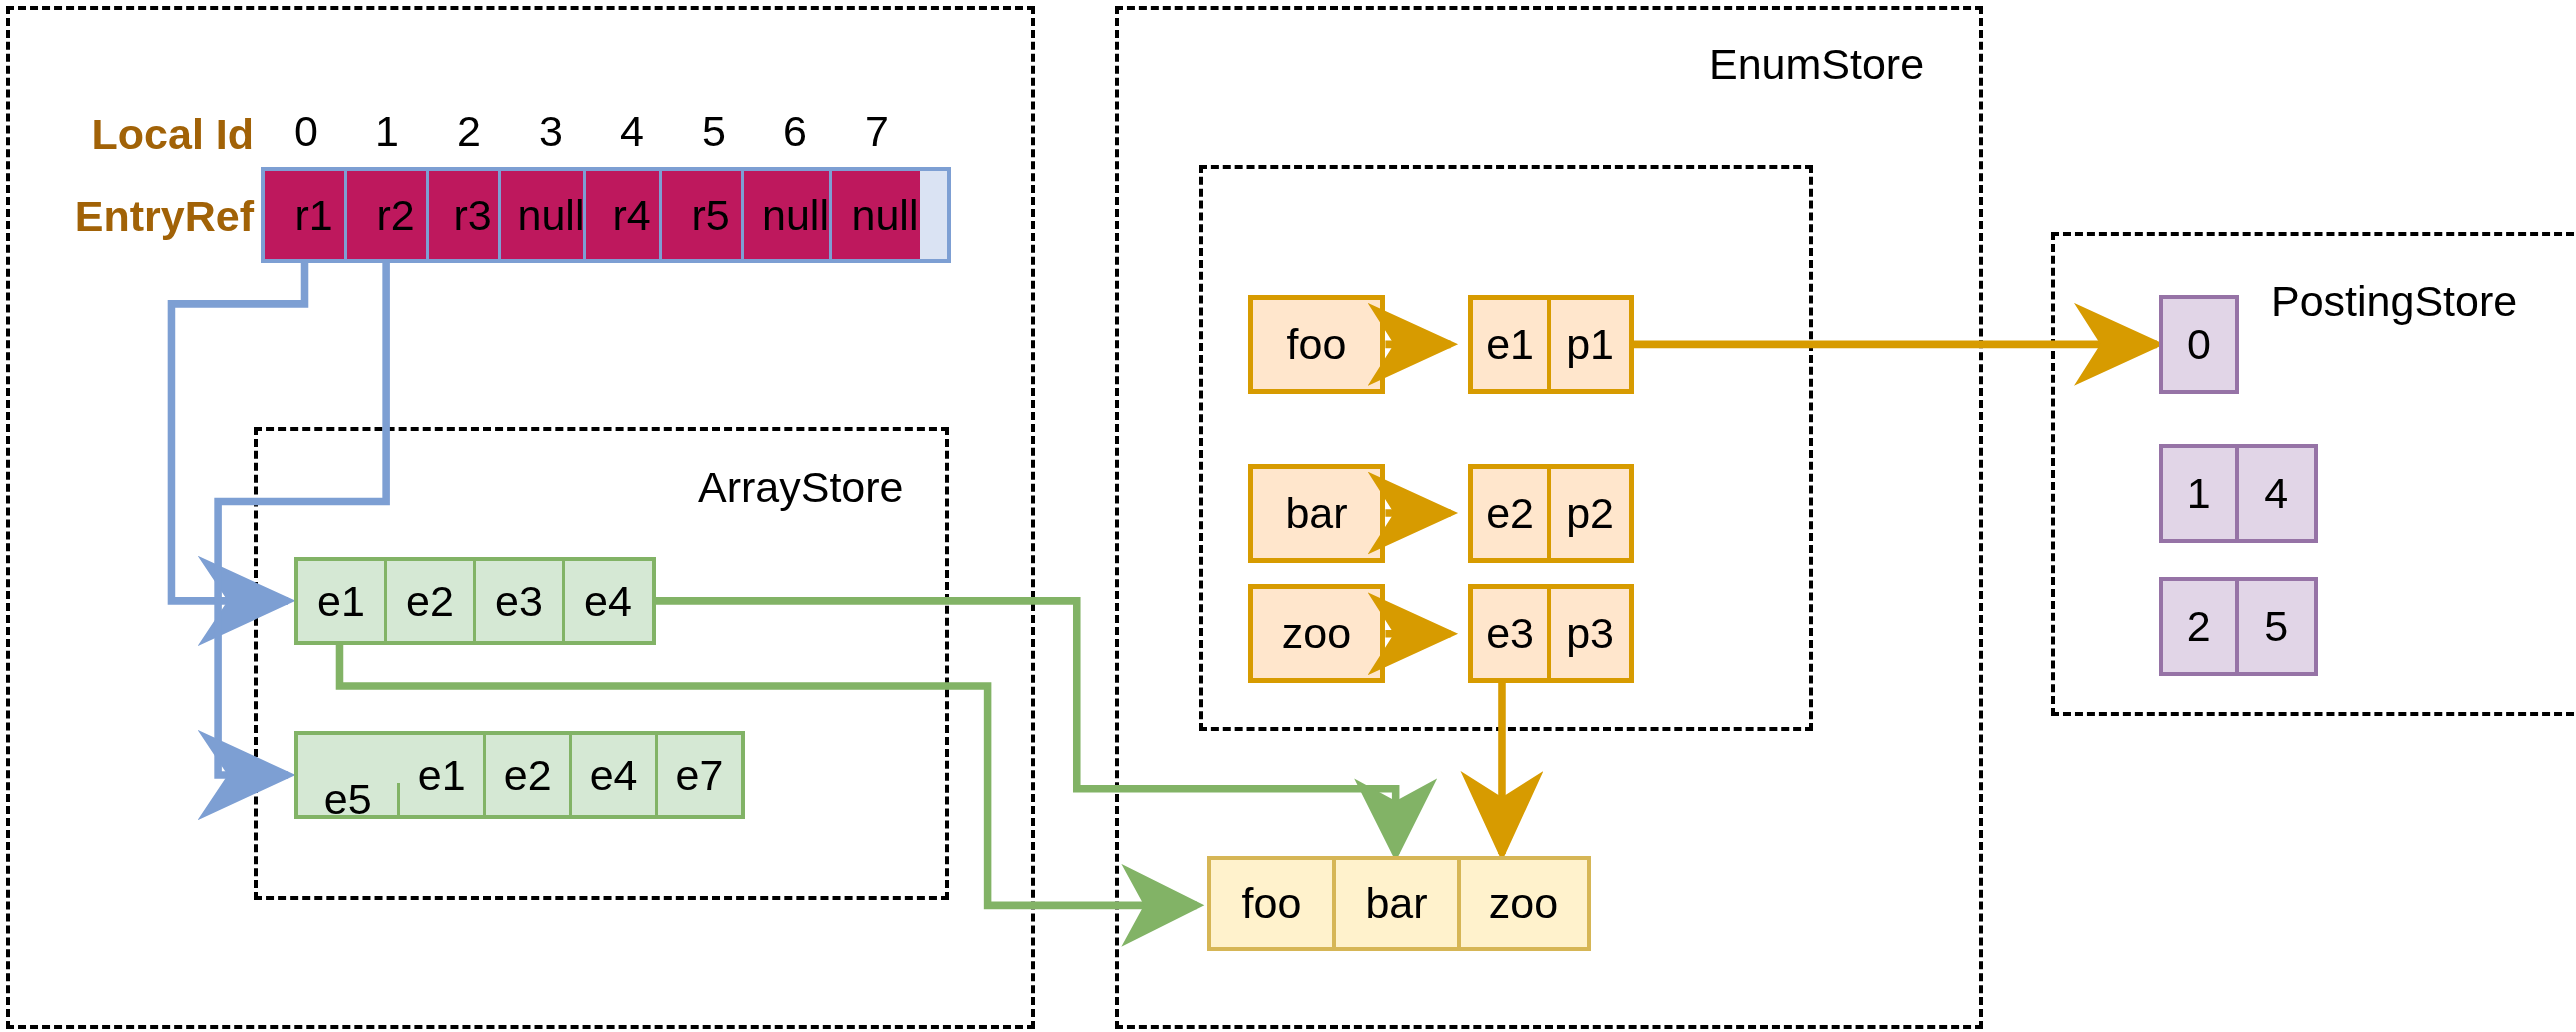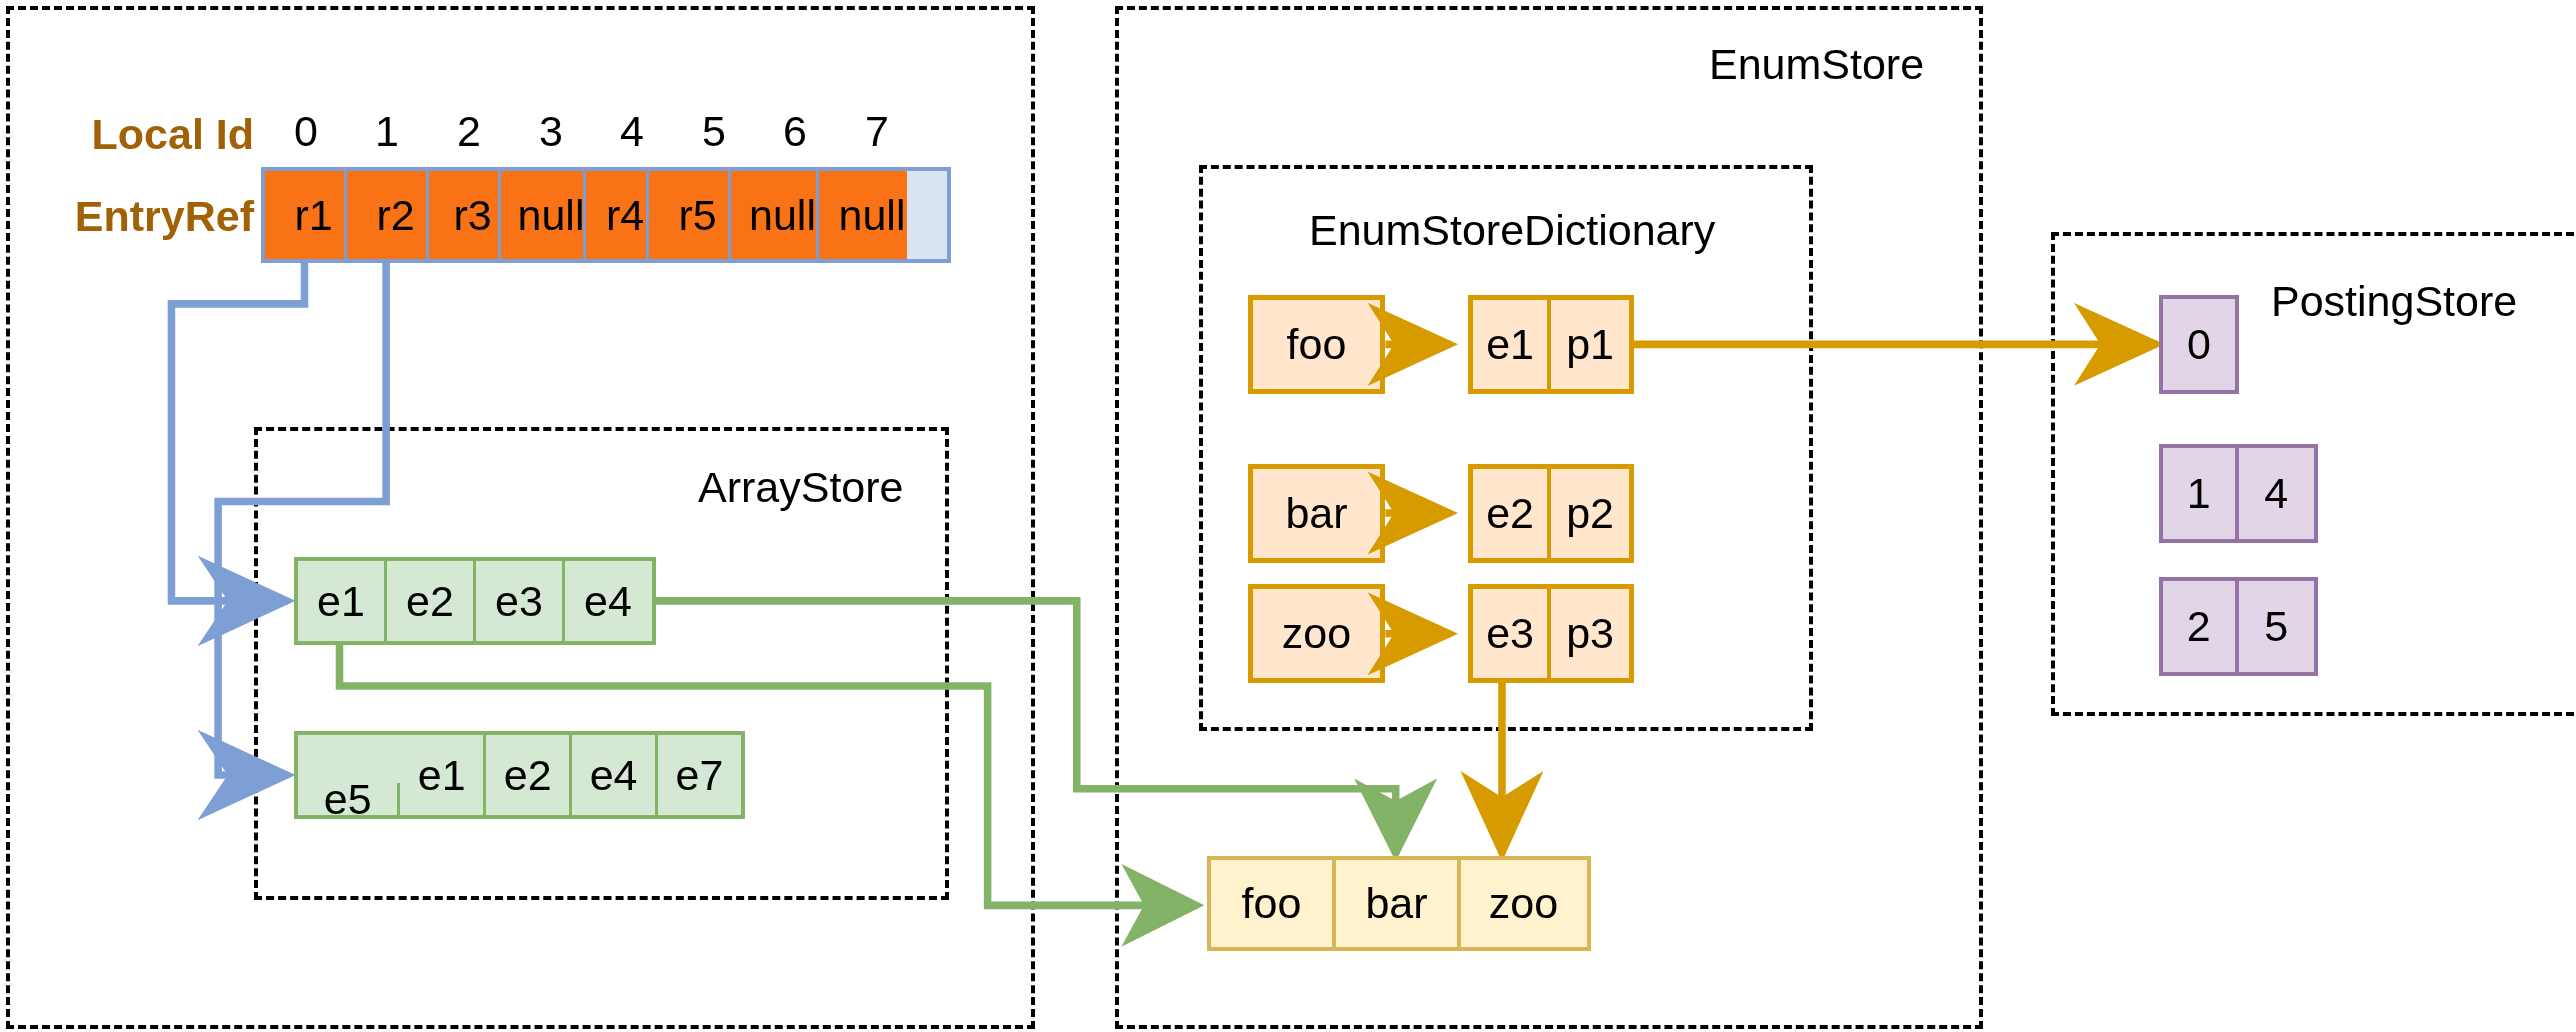--- a/index.html
+++ b/index.html
@@ -53,21 +53,21 @@
     color: #000000;
     white-space: nowrap;
   }
   
   .blue-row {
     border: 4.1px solid #7d9fd3;
     background: #dae3f3;
   }
   .blue-row .cell {
     border-right: 3.4px solid #7d9fd3;
-    background: #f97316;
+    background: #be185d;
     padding-left: 18px;
   }
   .blue-row .cell:last-child { border-right: none; }
 
   
   .green-row {
     border: 4.1px solid #82b366;
     background: #d5e8d4;
   }
   .green-row .cell {
@@ -139,21 +139,20 @@
 
   <div class="region" style="left:5.5px; top:5.5px; width:1029px; height:1023px;"></div>
 
   <div class="region" style="left:254px; top:427px; width:695px; height:473px;"></div>
   <div class="region-label" style="left:698px; top:466px;">ArrayStore</div>
 
   <div class="region" style="left:1115px; top:5.5px; width:868px; height:1023px;"></div>
   <div class="region-label" style="left:1709px; top:43px;">EnumStore</div>
 
   <div class="region" style="left:1199px; top:165px; width:614px; height:566px;"></div>
-  <div class="region-label" style="left:1309px; top:209px;">EnumStoreDictionary</div>
 
   <div class="region" style="left:2051px; top:232px; width:535px; height:484px;"></div>
   <div class="region-label" style="left:2271px; top:280px;">PostingStore</div>
 
   <svg class="wires" viewBox="0 0 3756 1506">
     <defs>
       <marker id="arrow-blue" markerWidth="14" markerHeight="12" refX="12" refY="6" orient="auto" markerUnits="strokeWidth">
         <path d="M0,0 L13,6 L0,12 L4,6 Z" fill="#7d9fd3"></path>
       </marker>
       <marker id="arrow-green" markerWidth="12" markerHeight="11" refX="10" refY="5.5" orient="auto" markerUnits="strokeWidth">
@@ -199,21 +198,21 @@
   <div class="index-label" style="left:591px; top:110px; width:82px;">4</div>
   <div class="index-label" style="left:673px; top:110px; width:82px;">5</div>
   <div class="index-label" style="left:754px; top:110px; width:82px;">6</div>
   <div class="index-label" style="left:836px; top:110px; width:82px;">7</div>
 
   <div class="row blue-row" style="left:261px; top:167px; width:690px; height:96px;">
     <div class="cell" style="width:82px;">r1</div>
     <div class="cell" style="width:82px;">r2</div>
     <div class="cell" style="width:72px;">r3</div>
     <div class="cell" style="width:85px;">null</div>
-    <div class="cell" style="width:63px;">r4</div>
+    <div class="cell" style="width:76px;">r4</div>
     <div class="cell" style="width:82px;">r5</div>
     <div class="cell" style="width:88px;">null</div>
     <div class="cell" style="width:88px;">null</div>
   </div>
 
   <div class="row green-row" style="left:294px; top:557px; width:362px; height:88px;">
     <div class="cell" style="width:89px;">e1</div>
     <div class="cell" style="width:89px;">e2</div>
     <div class="cell" style="width:89px;">e3</div>
     <div class="cell" style="width:86px;">e4</div>

